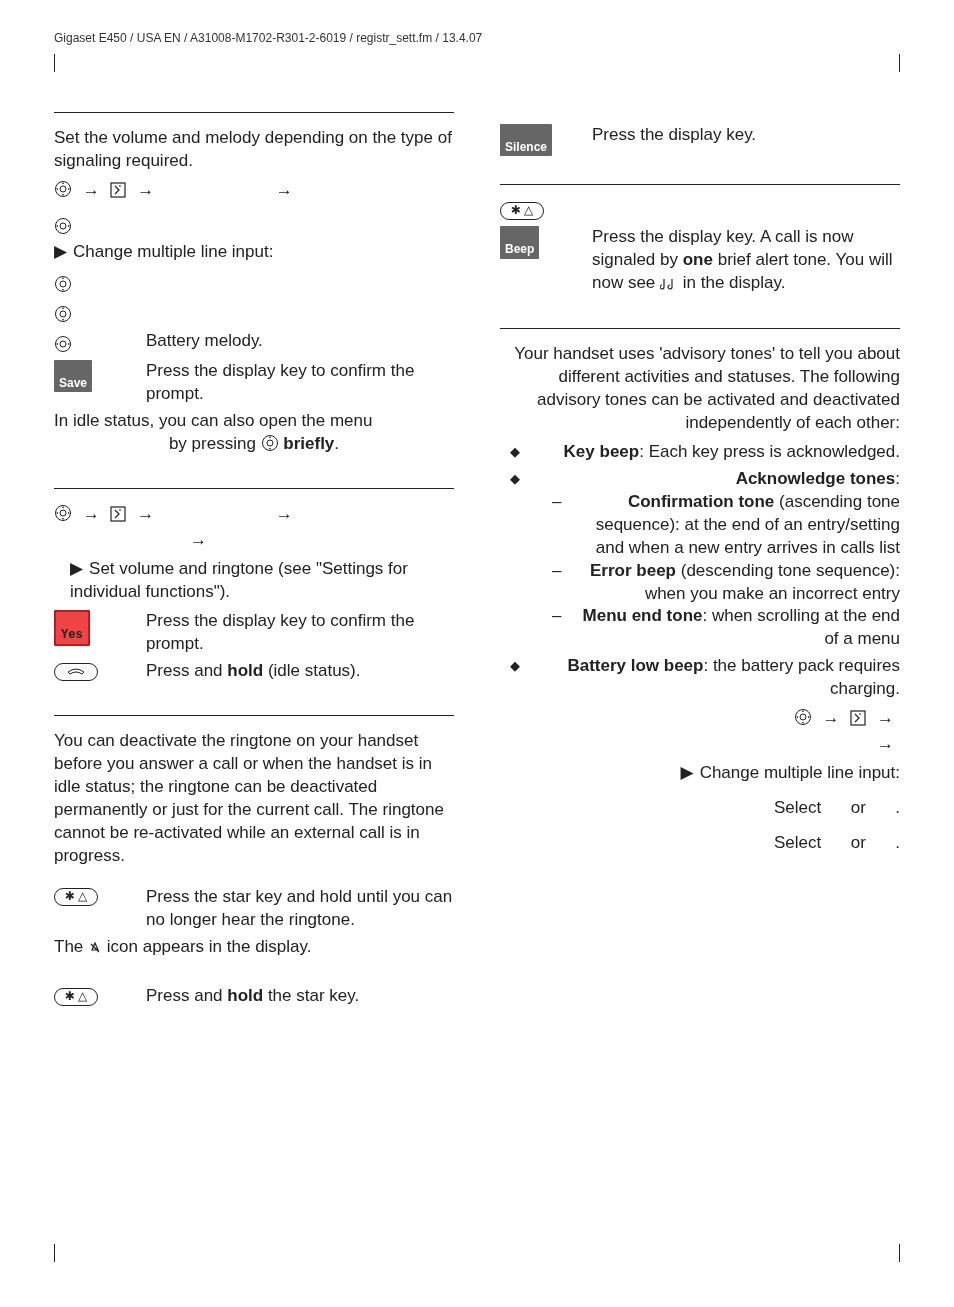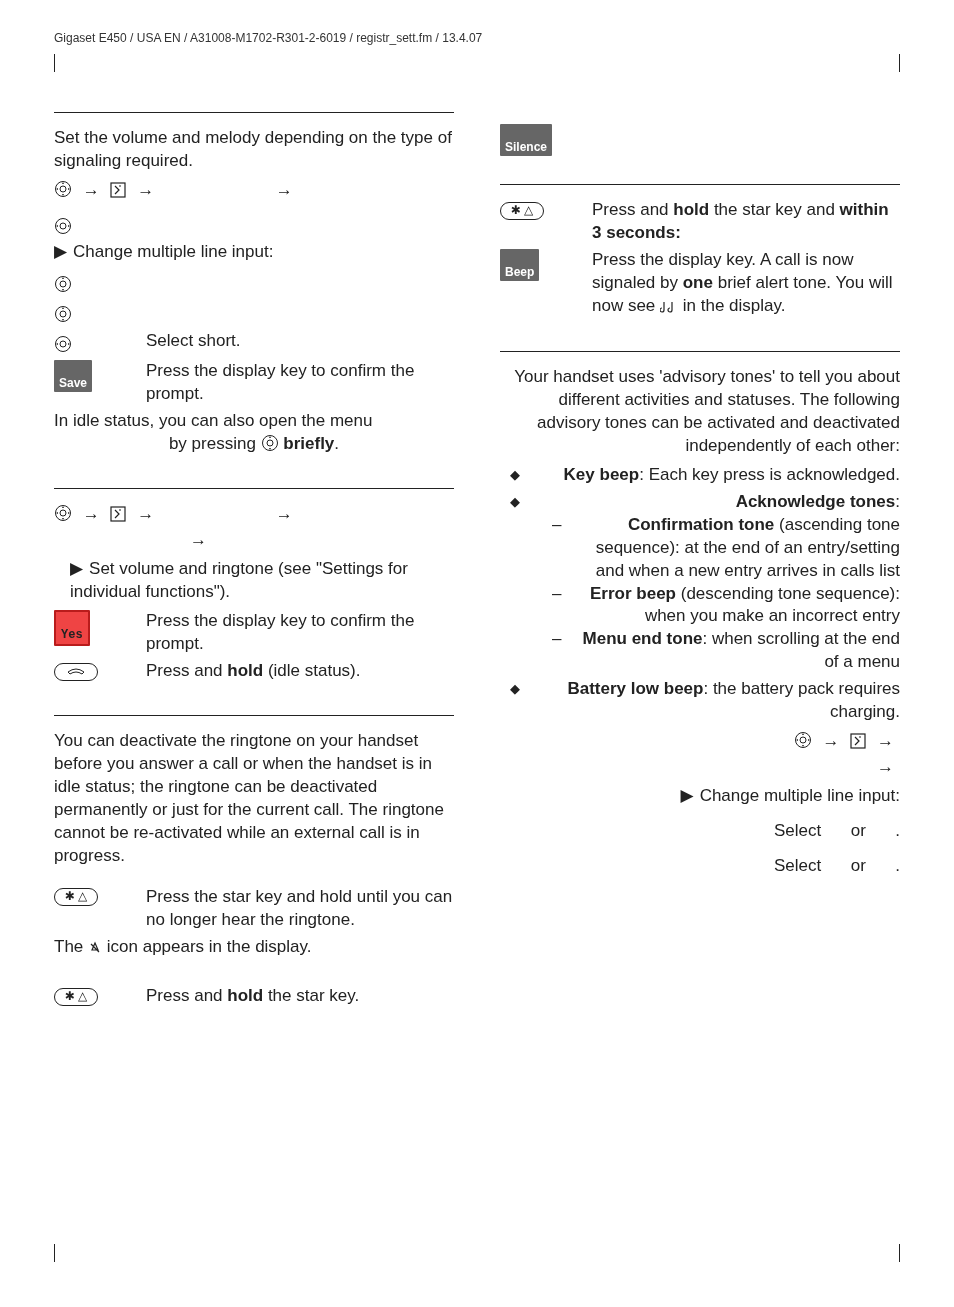--- a/index.html
+++ b/index.html
@@ -144,21 +144,21 @@
               <circle cx="9" cy="9" r="3" fill="none" stroke="#222" stroke-width="1"></circle>
               <path d="M9 2l-1 2h2zM9 16l-1-2h2z" fill="#222"></path>
             </svg></span></div>
   </div>
   <div class="row">
     <div class="ic"><span class="navsvg"><svg width="18" height="18">
               <circle cx="9" cy="9" r="7.5" fill="none" stroke="#222" stroke-width="1"></circle>
               <circle cx="9" cy="9" r="3" fill="none" stroke="#222" stroke-width="1"></circle>
               <path d="M2 9l2-1v2zM16 9l-2-1v2z" fill="#222"></path>
             </svg></span></div>
-    <div class="tx">Select short.</div>
+    <div class="tx">Battery melody.</div>
   </div>
   <div class="row">
     <div class="ic"><span class="pill">Save</span></div>
     <div class="tx">Press the display key to confirm the prompt.</div>
   </div>
 
   <p>
     <span>In idle status, you can also open the menu </span><br>
     <span style="display:inline-block;width:100%;text-align:center;">
       <span> by pressing </span>
@@ -225,29 +225,29 @@
   <div class="row" style="margin-top:24px;">
     <div class="ic"><span class="keycap">✱ △</span></div>
     <div class="tx"><span>Press and </span><span class="bold">hold</span><span> the star key.</span></div>
   </div>
   </div>
 
   <div class="nobrk" style="break-before:column;">
     <div style="height:26px;"></div>
     <div class="row">
       <div class="ic"><span class="pill">Silence</span></div>
+      <div class="tx">Press the display key.</div>
     </div>
   </div>
 
   <div class="nobrk" style="margin-top:28px;">
   <hr class="sec">
 
   <div class="row">
     <div class="ic"><span class="keycap">✱ △</span></div>
-    <div class="tx"><span>Press and </span><span class="bold">hold</span><span> the star key and </span><span class="bold">within 3 seconds:</span></div>
   </div>
   <div class="row">
     <div class="ic"><span class="pill">Beep</span></div>
     <div class="tx"><span>Press the display key. A call is now signaled by </span><span class="bold">one</span><span> brief alert tone. You will now see </span><span class="boticon"><svg width="18" height="14">
               <path d="M4 2v8a2 2 0 1 1-2-2M12 2v8a2 2 0 1 1-2-2" stroke="#222" stroke-width="1.2" fill="none"></path>
             </svg></span><span> in the display.</span></div>
   </div>
   </div>
 
   <div class="nobrk" style="margin-top:30px;text-align:right;">

